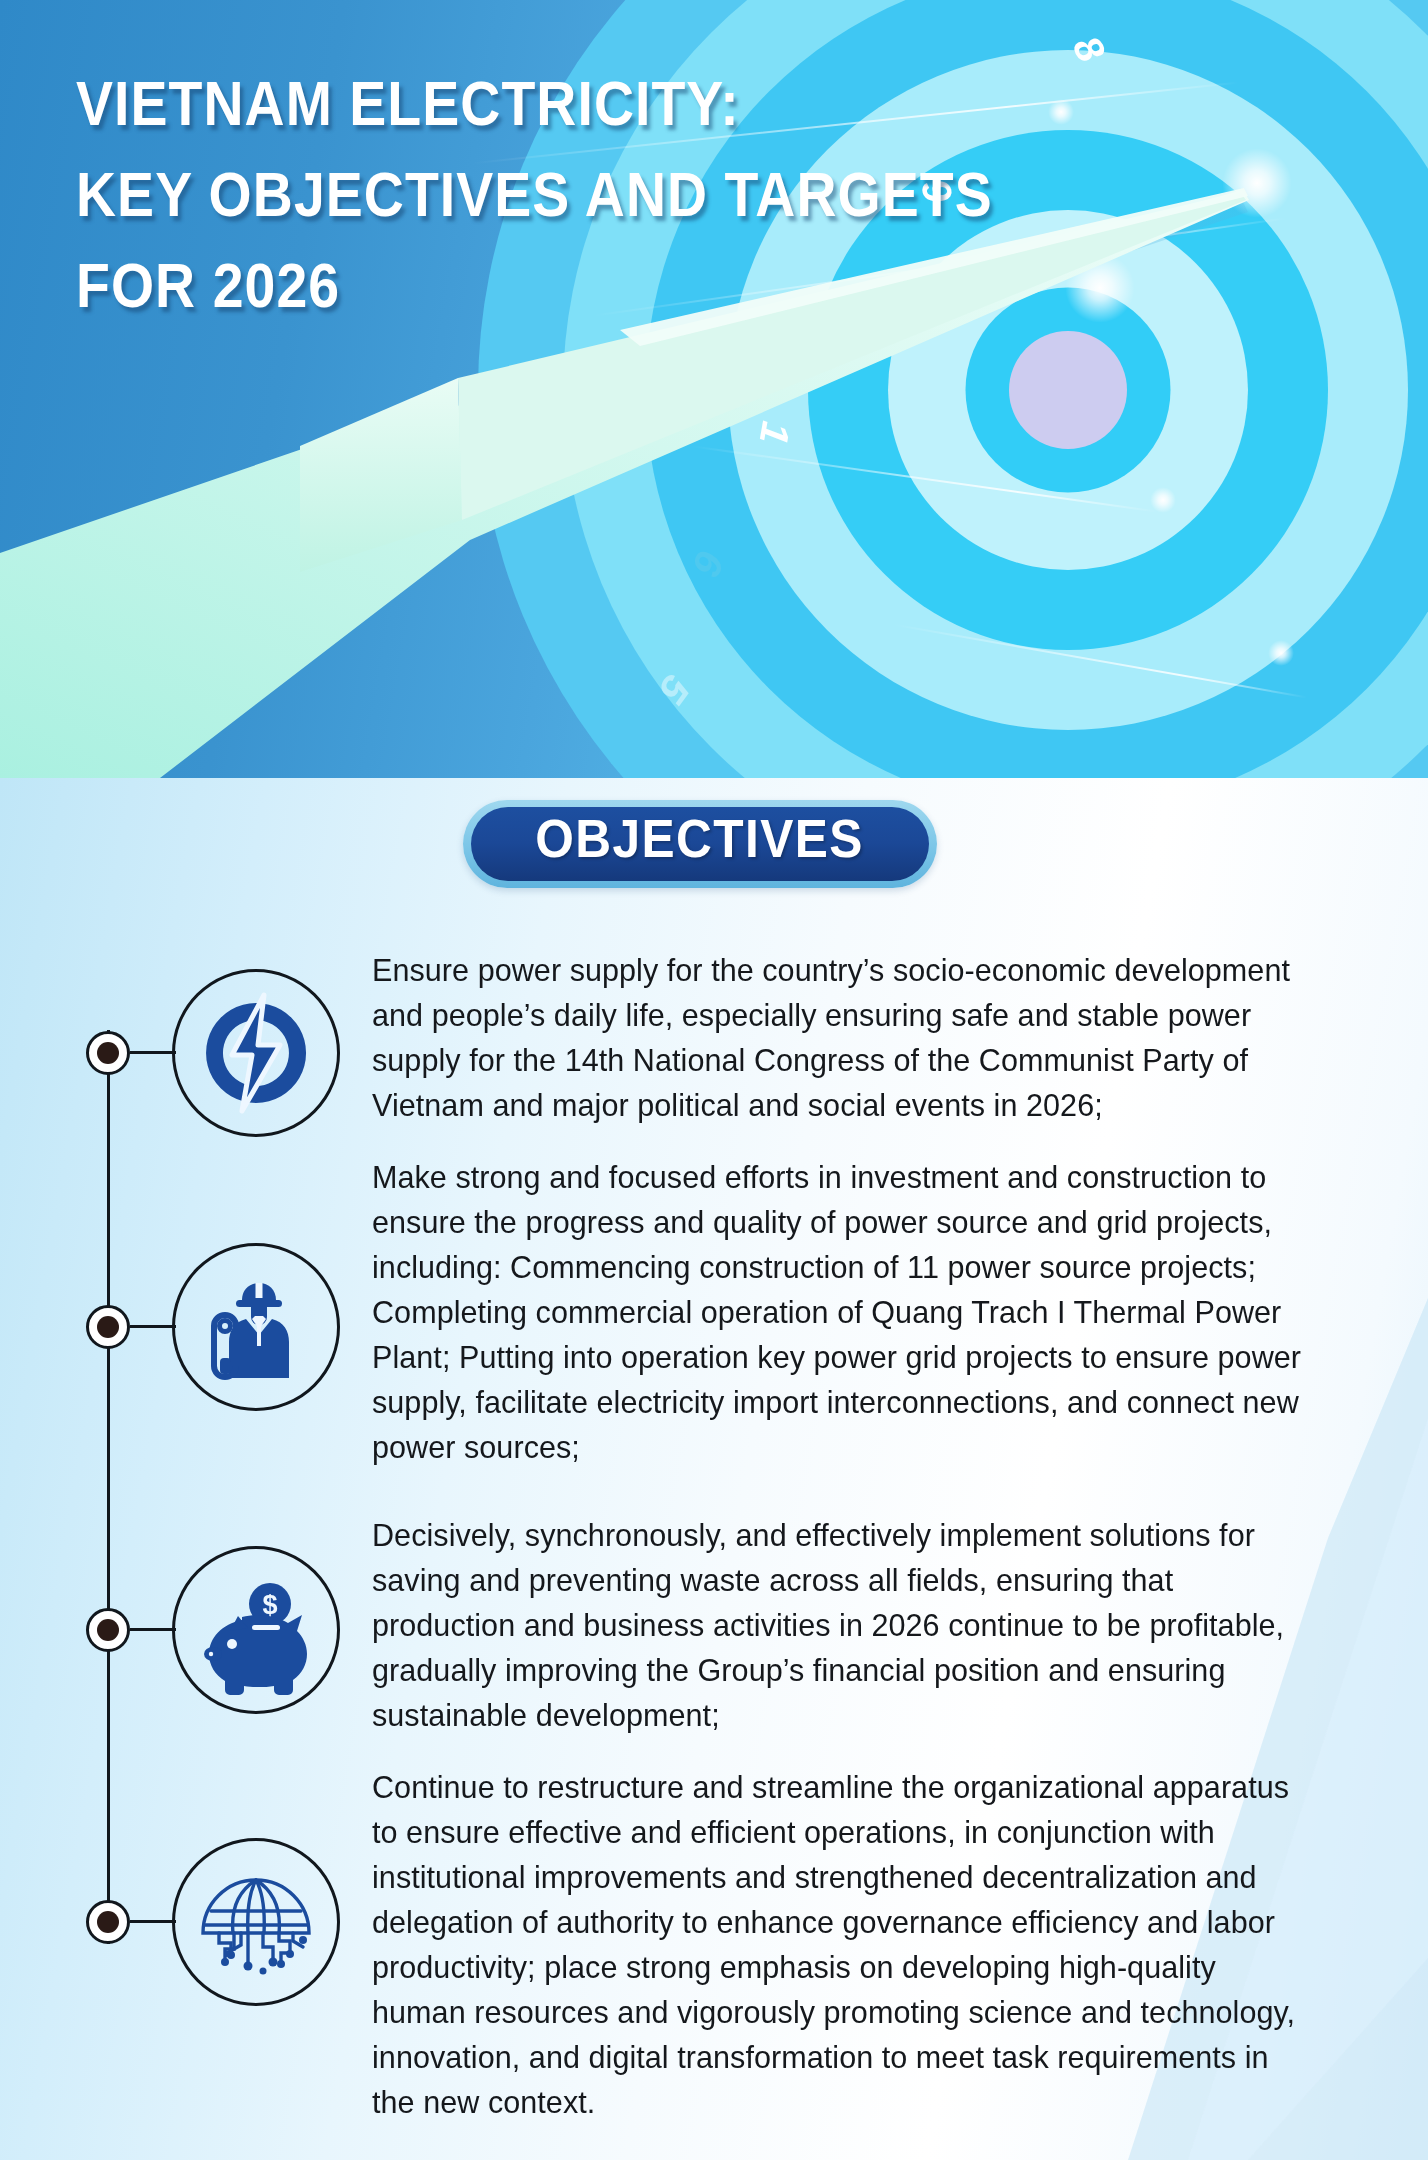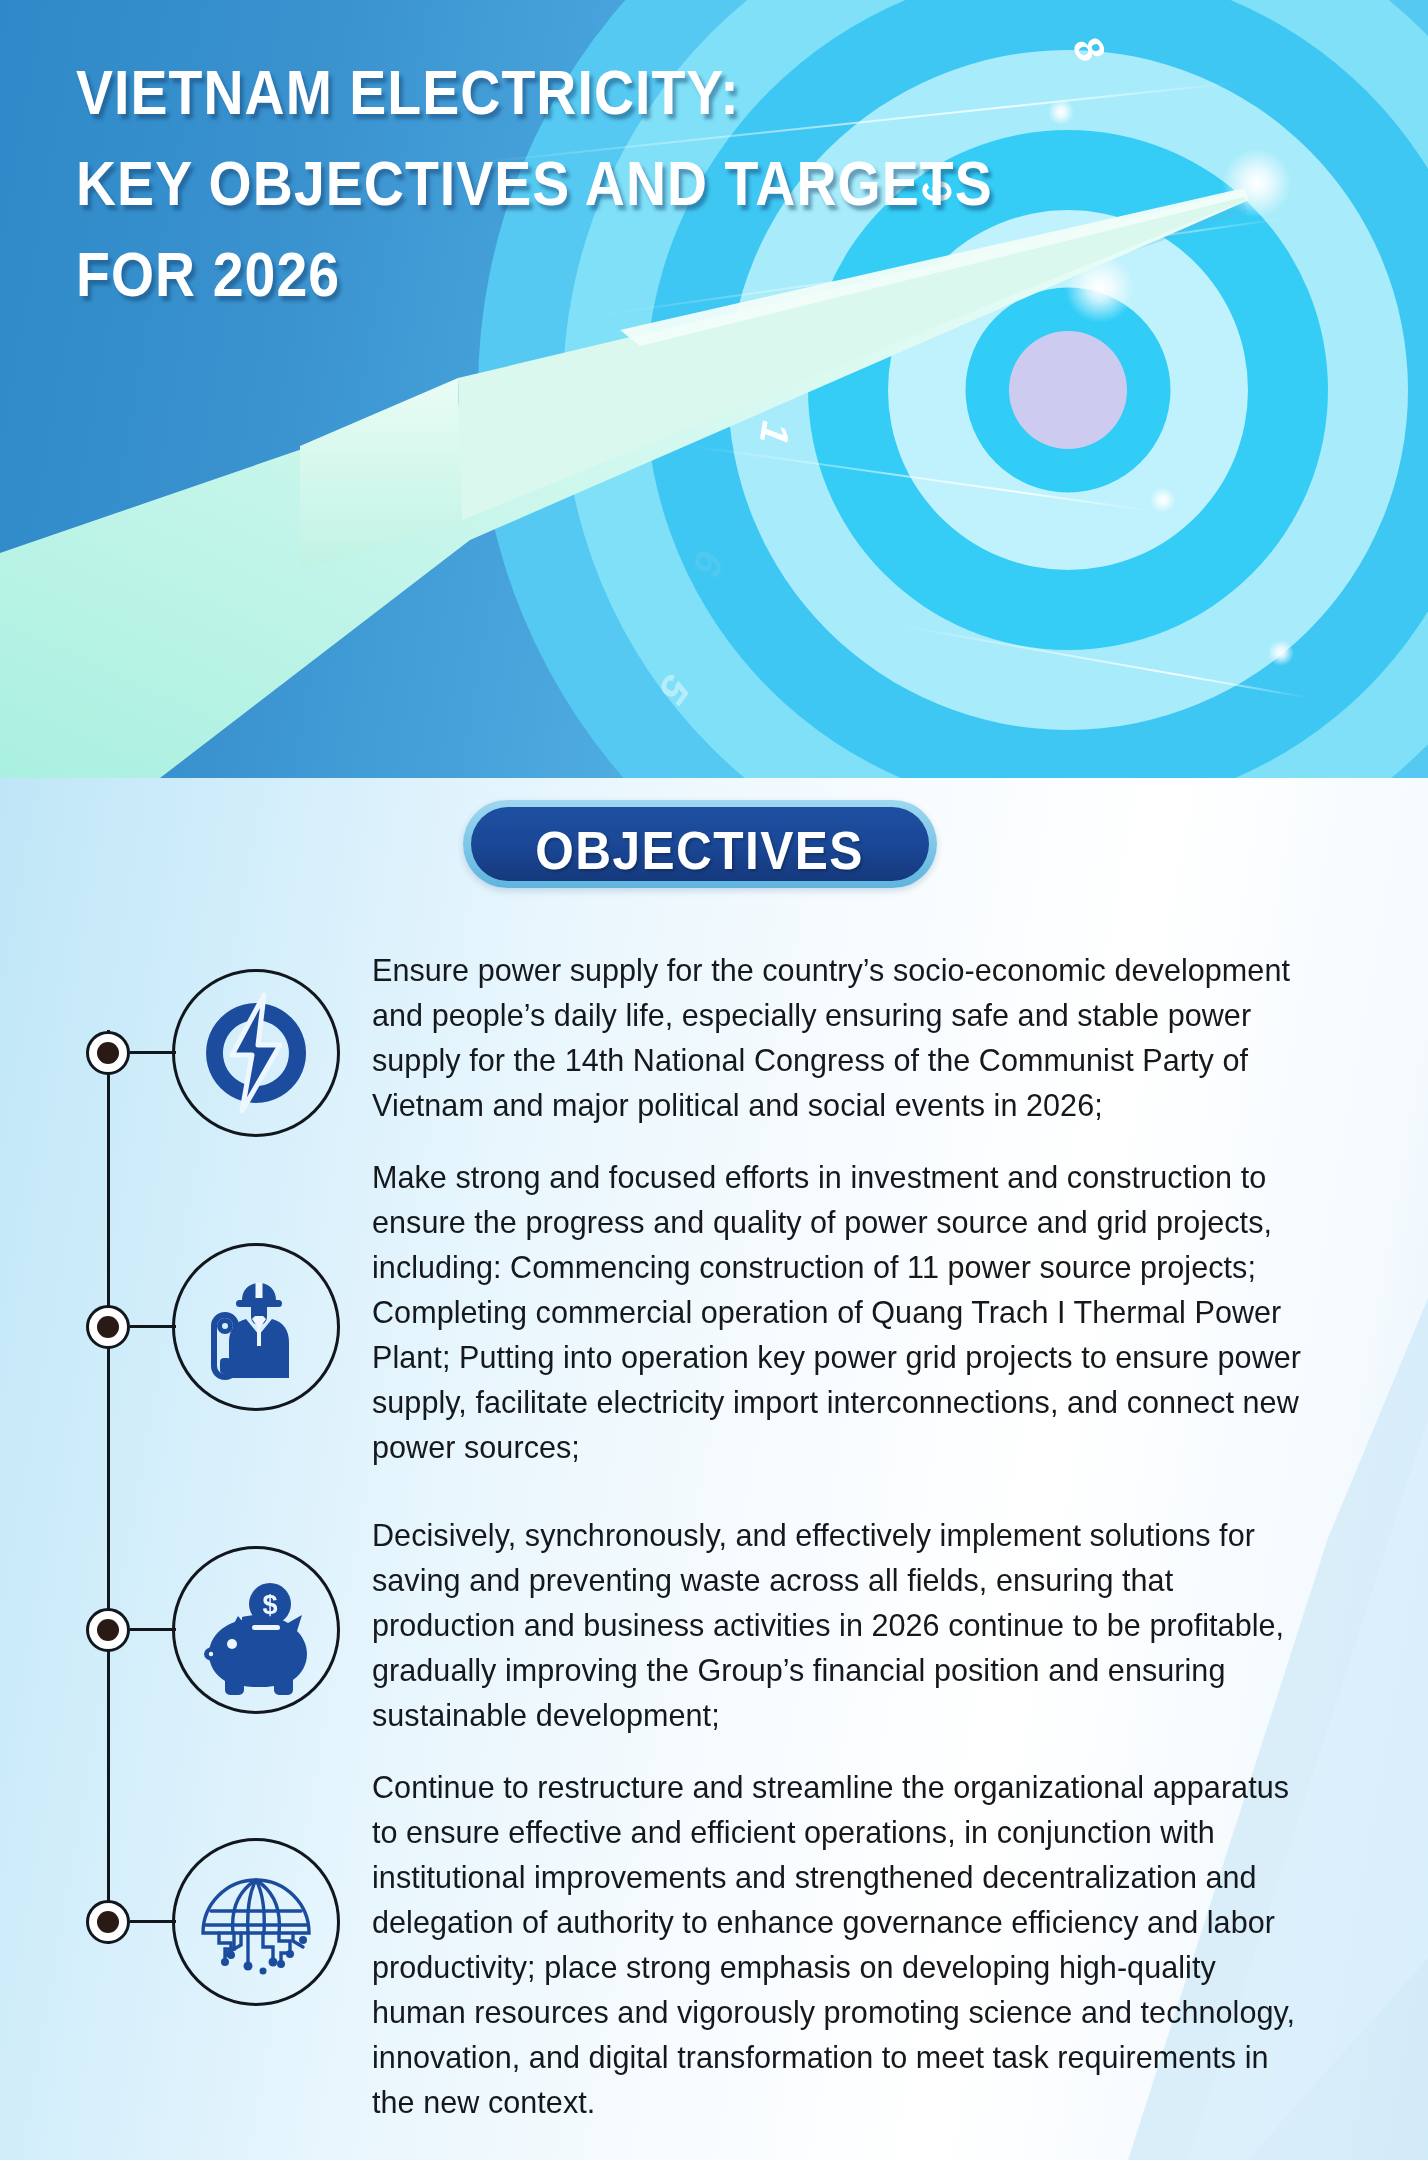--- a/index.html
+++ b/index.html
@@ -84,21 +84,21 @@
   }
   .sparkle.big { width: 70px; height: 70px; }
 
   
   .plane { position: absolute; left: 0; top: 0; width: 1428px; height: 778px; }
 
   
   .title-block {
     position: absolute;
     left: 76px;
-    top: 47px;
+    top: 58px;
     z-index: 8;
   }
   .title-line {
     font-family: "Liberation Sans Narrow", "Liberation Sans", sans-serif;
     font-weight: 700;
     font-size: 63px;
     line-height: 91px;
     letter-spacing: 1.2px;
     color: #ffffff;
     white-space: nowrap;
@@ -141,21 +141,21 @@
     box-shadow: 0 3px 7px rgba(20,70,120,0.18);
   }
   .pill-inner {
     position: absolute;
     left: 8px; top: 7px;
     width: 458px;
     height: 74px;
     border-radius: 37px;
     background: linear-gradient(180deg, #1d4fa0 0%, #1b4897 48%, #15397c 100%);
     display: flex;
-    align-items: flex-end;
+    align-items: flex-start;
     justify-content: center;
   }
   .pill-label {
     font-family: "Liberation Sans Narrow", "Liberation Sans", sans-serif;
     font-weight: 700;
     font-size: 54px;
     letter-spacing: 1.5px;
     color: #ffffff;
     transform: scaleX(0.92);
     text-shadow: 2px 2px 3px rgba(0,0,0,0.25);

